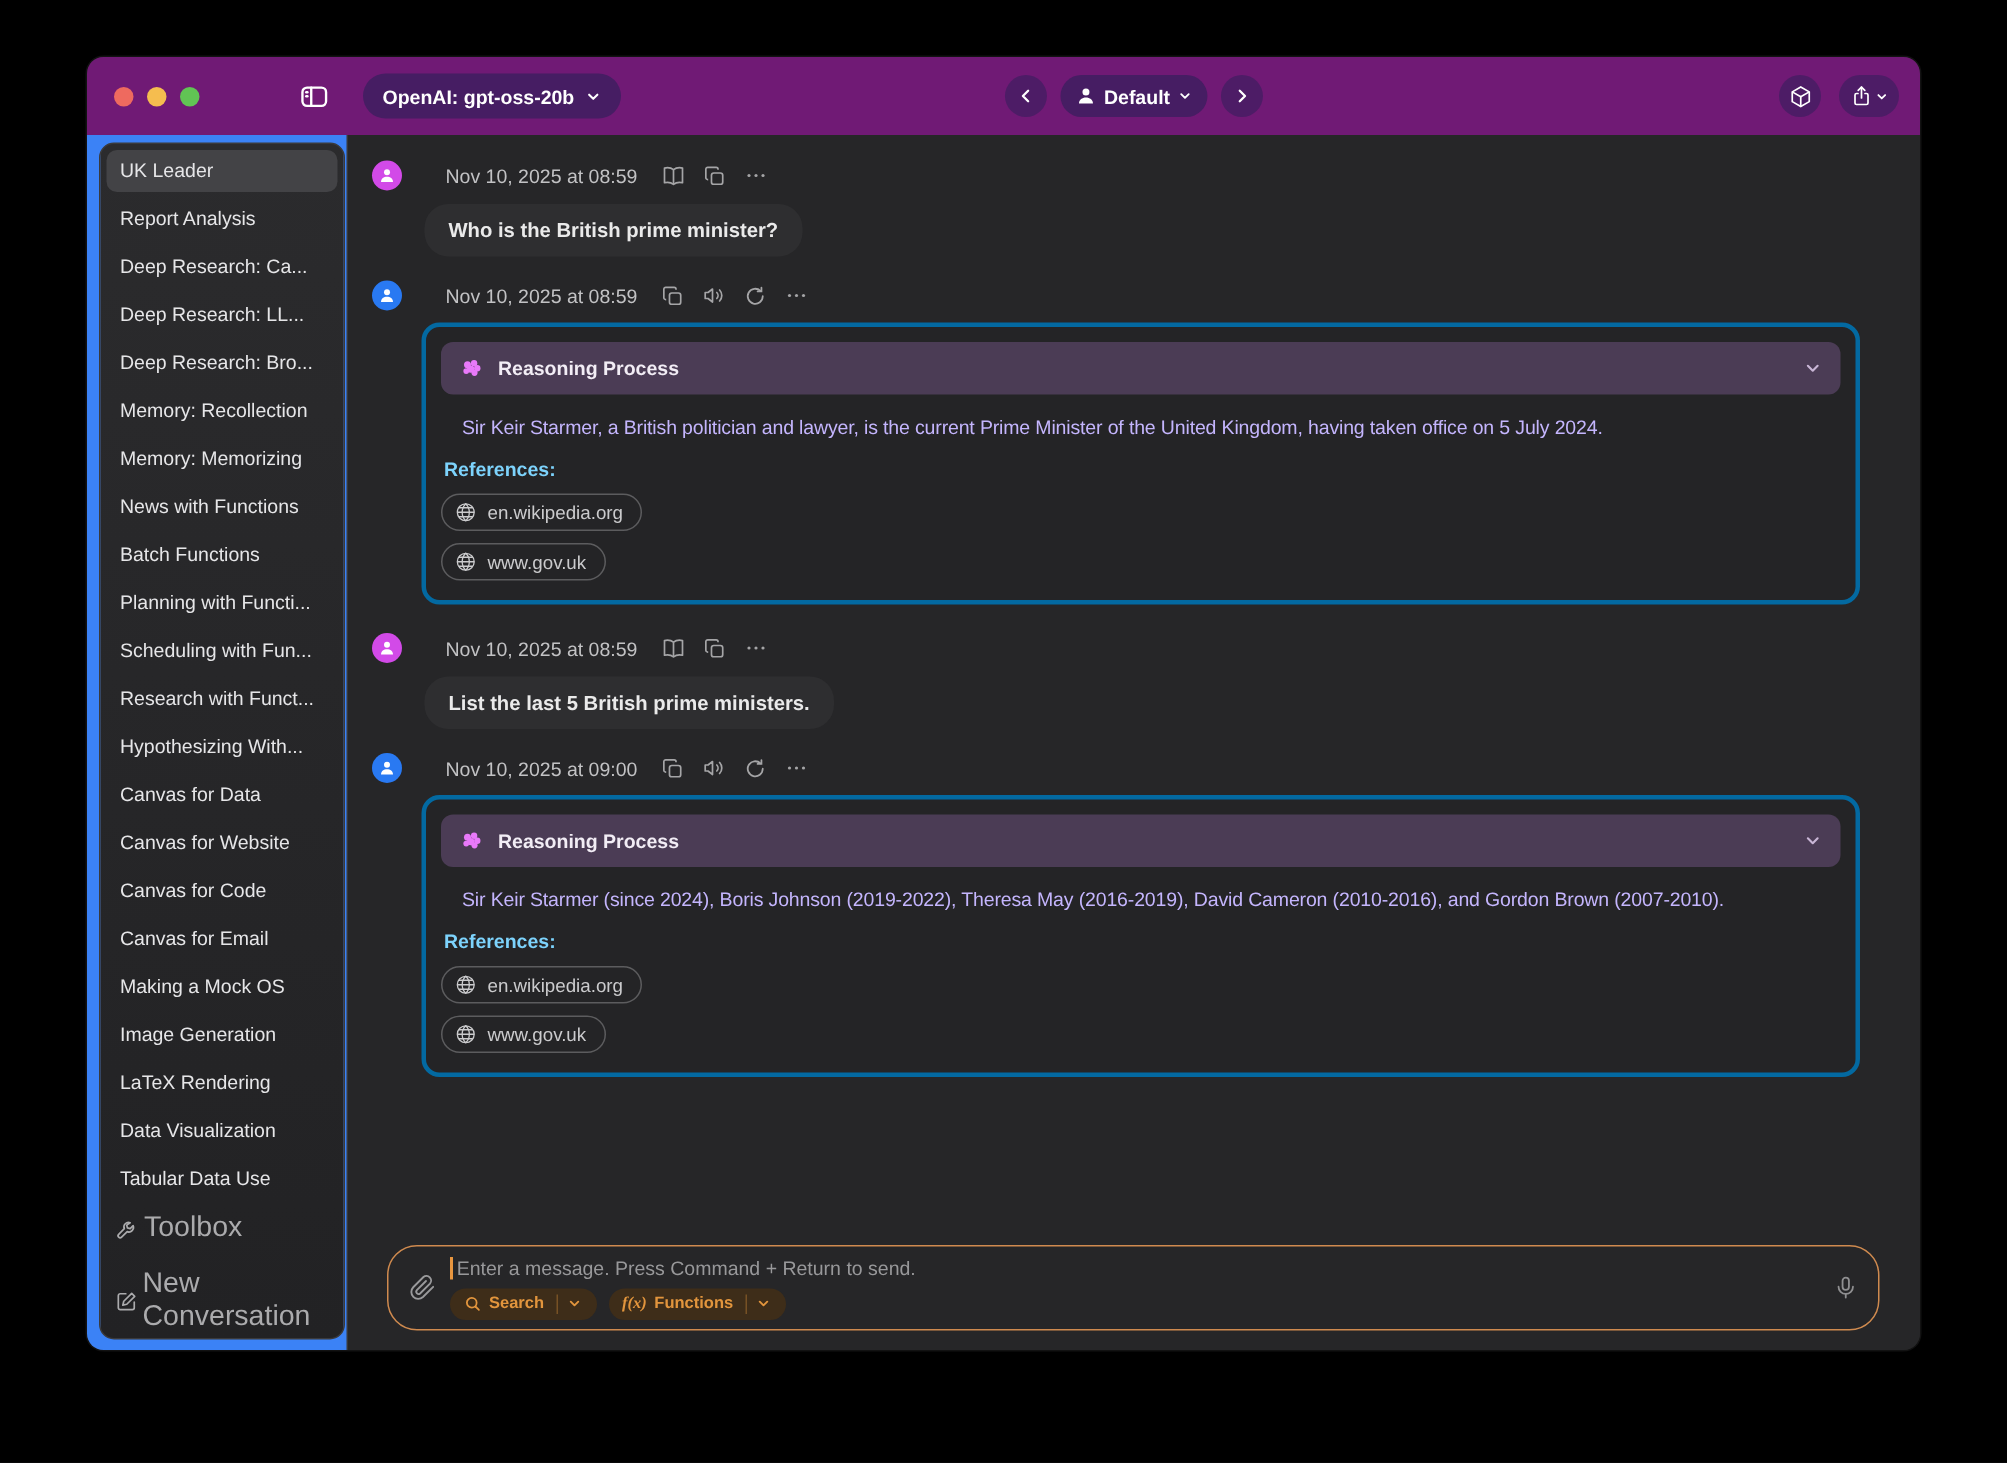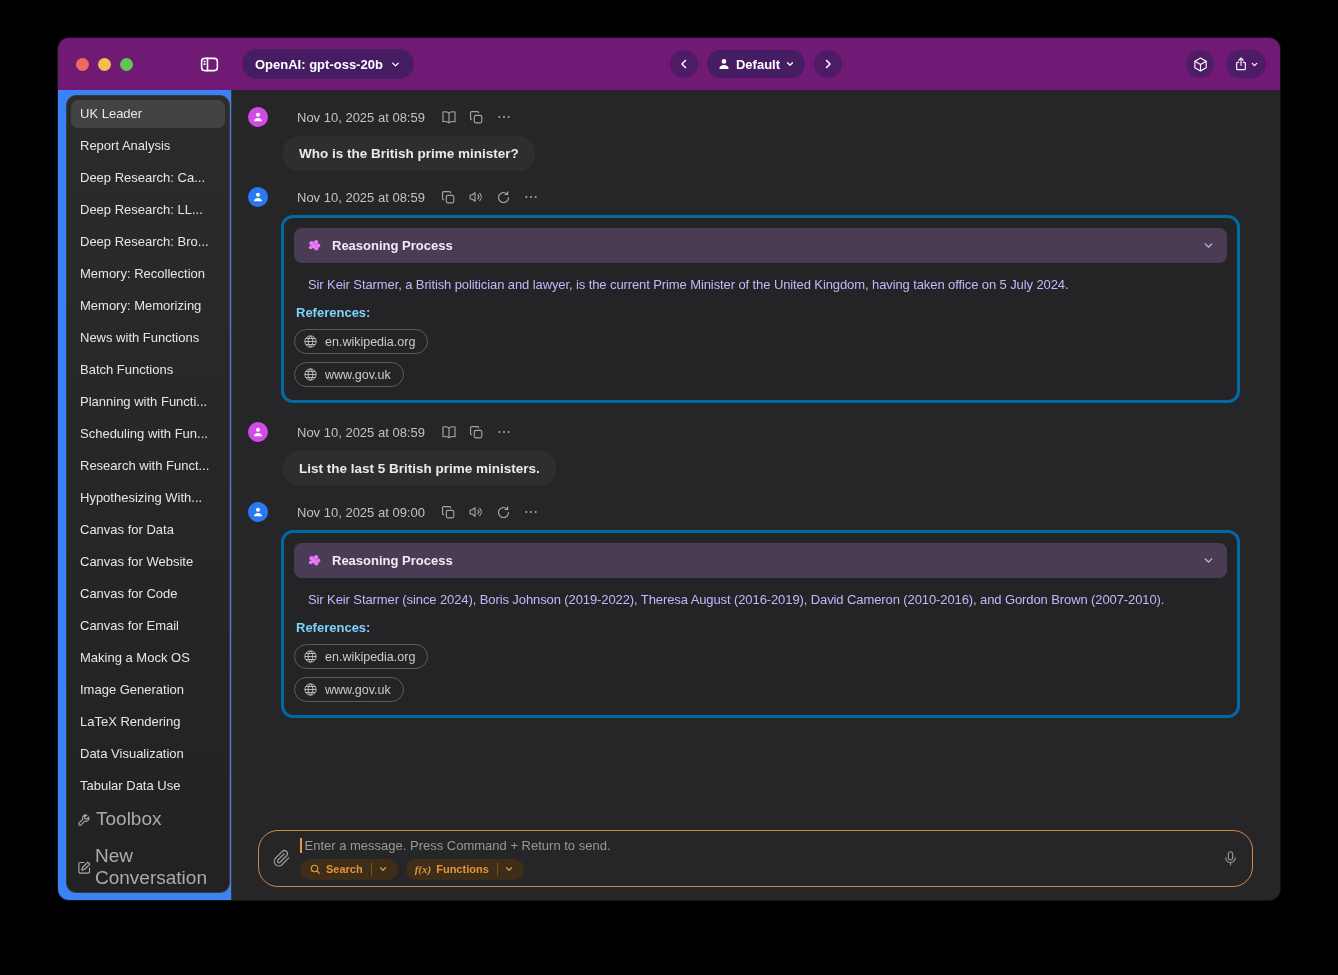--- a/index.html
+++ b/index.html
@@ -426,21 +426,21 @@
                 </span>
                 <span class="reason-label">Reasoning Process</span>
                 <span class="reason-chevron">
                   <span class="icon ">
                     <svg width="13" height="13" viewBox="0 0 24 24" fill="none" stroke="currentColor" stroke-width="2.6" stroke-linecap="round" stroke-linejoin="round">
                       <path d="M6 9l6 6 6-6"></path>
                     </svg>
                   </span>
                 </span>
               </div>
-              <div class="answer">Sir Keir Starmer (since 2024), Boris Johnson (2019-2022), Theresa August (2016-2019), David Cameron (2010-2016), and Gordon Brown (2007-2010).</div>
+              <div class="answer">Sir Keir Starmer (since 2024), Boris Johnson (2019-2022), Theresa May (2016-2019), David Cameron (2010-2016), and Gordon Brown (2007-2010).</div>
               <div class="refs-label">References:</div>
               <div class="chips">
                 <span class="chip">
                   <span class="icon ">
                     <svg width="15" height="15" viewBox="0 0 24 24" fill="none" stroke="currentColor" stroke-width="1.4">
                       <circle cx="12" cy="12" r="9"></circle>
                       <path d="M3 12h18"></path>
                       <path d="M12 3c2.5 2.3 3.8 5.4 3.8 9S14.5 18.7 12 21c-2.5-2.3-3.8-5.4-3.8-9S9.5 5.3 12 3z"></path>
                       <path d="M4.5 7.2h15M4.5 16.8h15"></path>
                     </svg>

